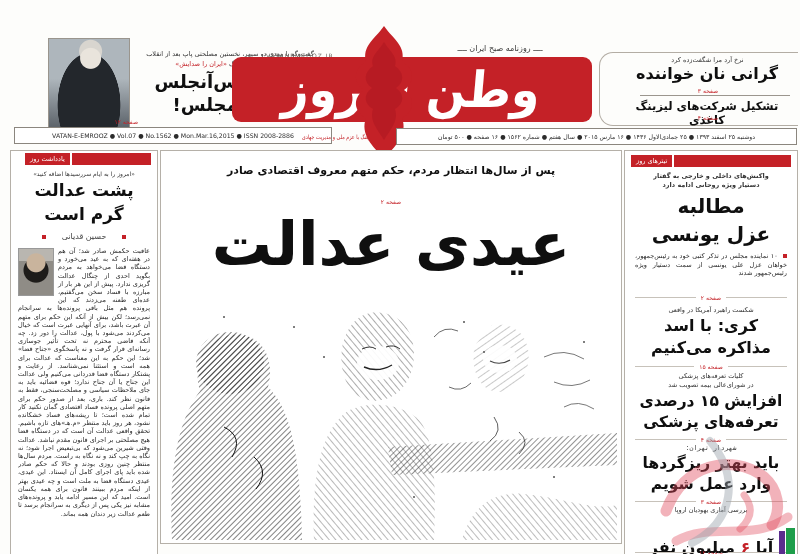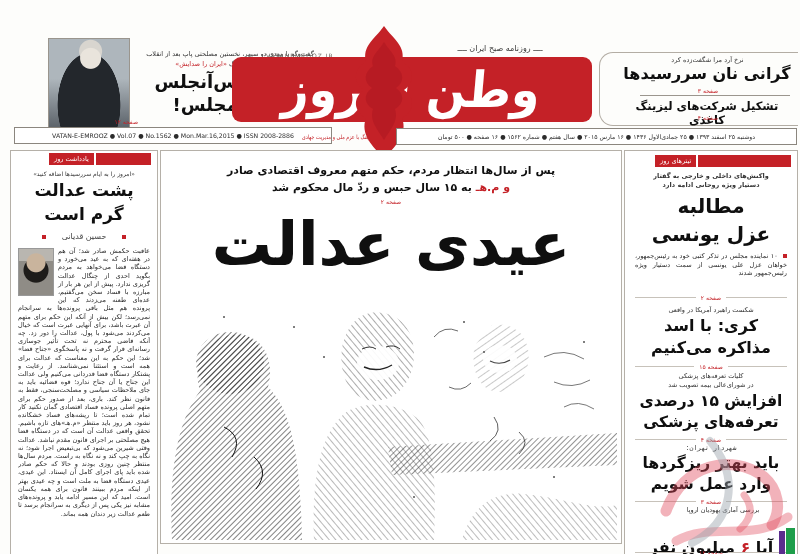--- a/index.html
+++ b/index.html
@@ -23,21 +23,21 @@
   #logo-text{color:#fff;font-weight:bold;font-size:46px;transform:skewX(-5deg) scaleY(1.08);letter-spacing:-2px;}
   #tagline{font-size:8px;color:#3a3a3a;}
   #url{font-size:6px;color:#6a655e;letter-spacing:1px;}
   #bracket{border:1px solid #b3ada4;border-right:none;border-radius:14px 0 0 14px;}
   .strip{font-size:6.2px;color:#2b2b2b;display:flex;align-items:center;justify-content:center;
          border:1px solid #8b867e;background:#fff;white-space:nowrap;overflow:hidden;}
   #slogan{font-size:6px;white-space:nowrap;transform:scaleX(.8);transform-origin:right center;}
   
   .tabbar{display:flex;align-items:stretch;gap:2px;}
   .tablabel{background:#c42127;color:#fff;font-size:6.5px;display:flex;align-items:center;
-            justify-content:center;padding:0 5px;white-space:nowrap;margin-left:24px;}
+            justify-content:center;padding:0 5px;white-space:nowrap;}
   .tabbarfill{background:#c42127;flex:1;}
   
   #note-body{font-size:6.5px;line-height:8.2px;color:#2a2a2a;text-align:justify;overflow:hidden;
              filter:blur(.22px);}
   #note-photo{float:left;width:34px;height:46px;margin:1px 4px 2px 0;border:1px solid #999;
       background:
         radial-gradient(circle at 50% 30%, #c9b49d 0 9px, transparent 10px),
         radial-gradient(circle at 50% 46%, #1e1c1a 0 12px, transparent 13px),
         linear-gradient(#b9b6b0 0 12px, #8f8c86 12px 100%);}
   #tl-photo{background:
@@ -73,33 +73,30 @@
   </div>
 
   <svg class="abs" style="left:336px;top:24px;width:96px;height:136px;" viewBox="0 0 96 136">
     <path fill="#c42127" d="M48,2 C58,16 70,22 66,38 C78,44 80,58 68,66 C80,74 78,88 66,94 C72,110 60,122 48,134 C36,122 24,110 30,94 C18,88 16,74 28,66 C16,58 18,44 30,38 C26,22 38,16 48,2 Z"></path>
     <path fill="#a8131f" d="M48,18 C54,28 62,32 59,42 C68,48 69,58 60,64 C69,70 68,80 59,85 C63,97 54,106 48,116 C42,106 33,97 37,85 C28,80 27,70 36,64 C27,58 28,48 37,42 C34,32 42,28 48,18 Z" opacity=".45"></path>
   </svg>
 
   <div class="abs" id="bracket" style="left:599px;top:52px;width:198px;height:72px;"></div>
 
   <div class="abs rtl ctr kick" style="left:625px;top:56px;width:165px;">نرخ آرد مرا شگفت‌زده کرد</div>
-  <div class="abs rtl ctr hl" style="left:622px;top:64px;width:170px;font-size:16px;">گرانی نان سررسیدها</div>
+  <div class="abs rtl ctr hl" style="left:622px;top:64px;width:170px;font-size:16px;">گرانی نان خواننده</div>
   <div class="abs ctr pg" style="left:690px;top:87px;width:36px;">صفحه ۳</div>
   <div class="abs rule" style="left:640px;top:95px;width:150px;"></div>
   <div class="abs rtl ctr hl" style="left:622px;top:99px;width:170px;font-size:11.5px;">تشکیل شرکت‌های لیزینگ کاغذی</div>
   <div class="abs ctr pg" style="left:690px;top:114px;width:36px;">صفحه ۴</div>
 
   <div class="abs strip rtl" style="left:396px;top:128px;width:399px;height:15px;">دوشنبه ۲۵ اسفند ۱۳۹۳ ● ۲۵ جمادی‌الاول ۱۴۳۶ ● ۱۶ مارس ۲۰۱۵ ● سال هفتم ● شماره ۱۵۶۲ ● ۱۶ صفحه ● ۵۰۰ تومان</div>
 
   <div class="abs box" style="left:160px;top:150px;width:460px;height:392px;">
     <div class="abs rtl ctr hl" style="left:20px;top:13px;width:420px;font-size:11px;">پس از سال‌ها انتظار مردم، حکم متهم معروف اقتصادی صادر</div>
-    <div class="abs rtl ctr hl" style="left:20px;top:30px;width:420px;font-size:11px;">
-      <span class="red">و م.هـ </span><span>به ۱۵ سال حبس و ردّ مال محکوم شد</span>
-    </div>
     <div class="abs ctr pg" style="left:210px;top:47px;width:40px;">صفحه ۲</div>
     <div class="abs rtl ctr hl" style="left:10px;top:50px;width:440px;font-size:60px;line-height:86px;">عیدی عدالت</div>
 
     <svg class="abs" style="left:3px;top:146px;width:453px;height:243px;" viewBox="0 0 453 243">
       <defs>
         <pattern id="h1" width="4" height="4" patternUnits="userSpaceOnUse" patternTransform="rotate(45)">
           <line x1="0" y1="0" x2="0" y2="4" stroke="#1c1c1c" stroke-width="1.2"></line>
         </pattern>
         <pattern id="h2" width="5" height="5" patternUnits="userSpaceOnUse" patternTransform="rotate(-40)">
           <line x1="0" y1="0" x2="0" y2="5" stroke="#2e2e2e" stroke-width="0.8"></line>
@@ -189,21 +186,21 @@
         <span>صفحه ۴</span>
       </div>
 
     <div class="abs rtl ctr kick" style="left:8px;top:293px;width:156px;font-family:Liberation Mono, monospace;">شهردار تهران:</div>
     <div class="abs rtl ctr hl pre" style="left:8px;top:302px;width:156px;font-size:15.5px;line-height:21px;">باید بهتر ریزگردها
 وارد عمل شویم</div>
     <div class="abs pgrow pg" style="left:10px;top:347px;width:152px;">
         <span>صفحه ۳</span>
       </div>
 
-    <div class="abs rtl ctr kick" style="left:20px;top:355px;width:156px;">بررسی آماری یهودیان اروپا</div>
+    <div class="abs rtl ctr kick" style="left:8px;top:355px;width:156px;">بررسی آماری یهودیان اروپا</div>
     <div class="abs rtl ctr hl pre" style="left:8px;top:364px;width:156px;font-size:16px;line-height:22px;">
       <span>آیا </span><span class="red">۶</span><span> میلیون نفر
 کشته شده‌اند؟</span>
     </div>
     <div class="abs pgrow pg" style="left:10px;top:398px;width:152px;">
         <span>صفحه ۱۲</span>
       </div>
   </div>
 
   <svg class="abs wm" style="left:648px;top:425px;width:152px;height:129px;" viewBox="0 0 152 129">

